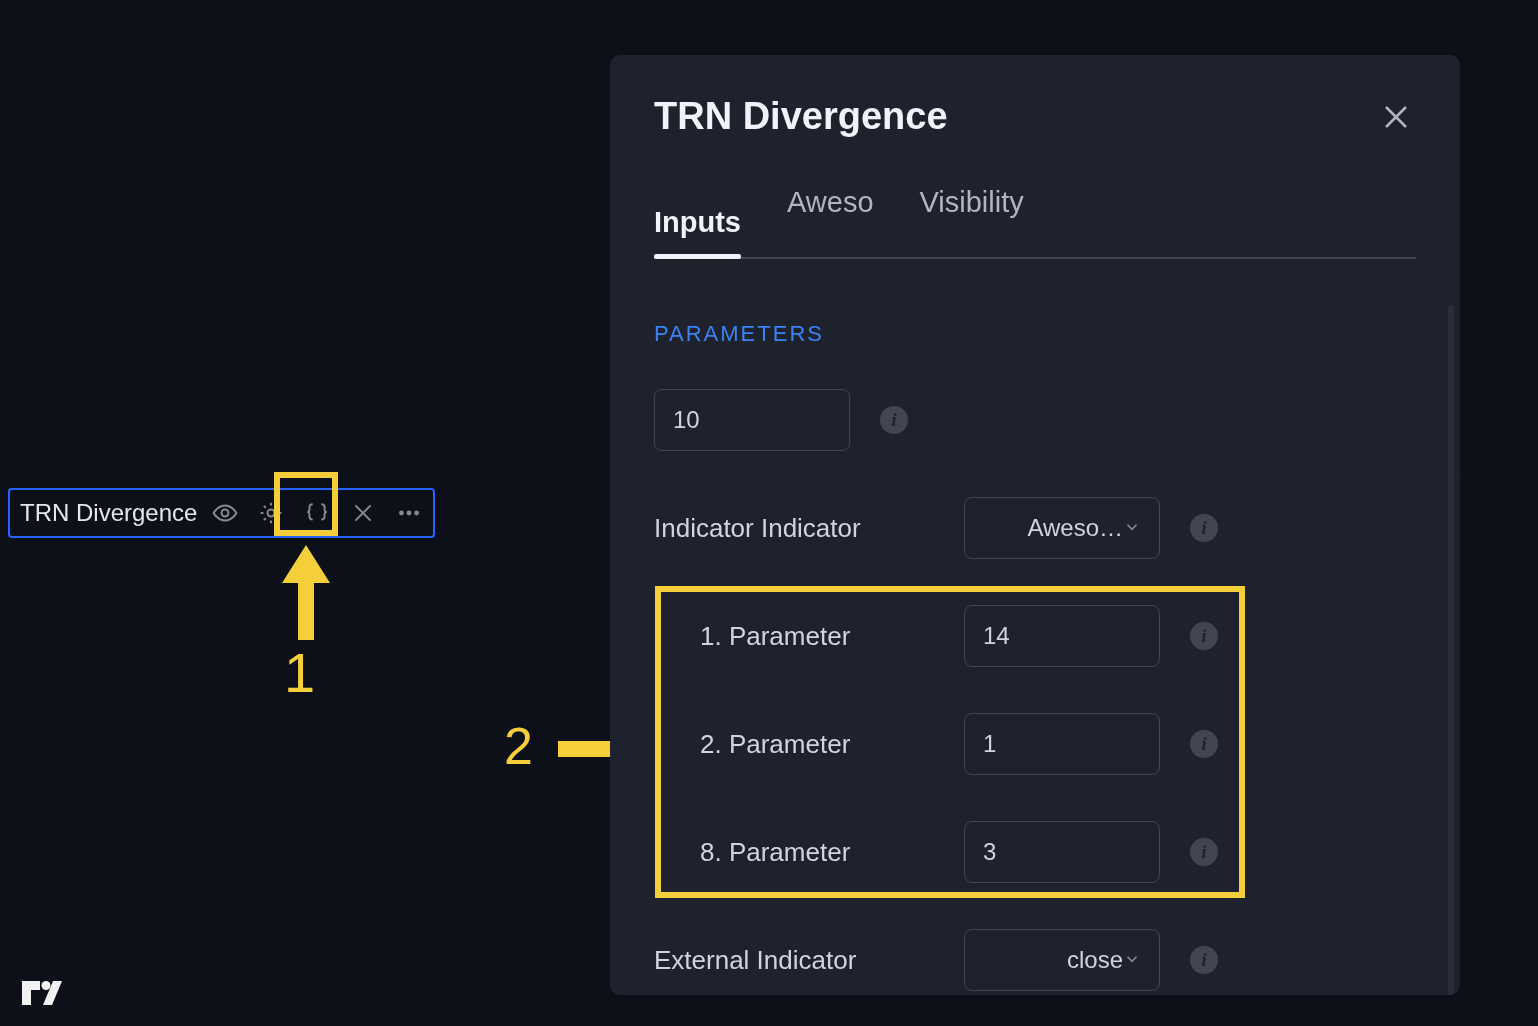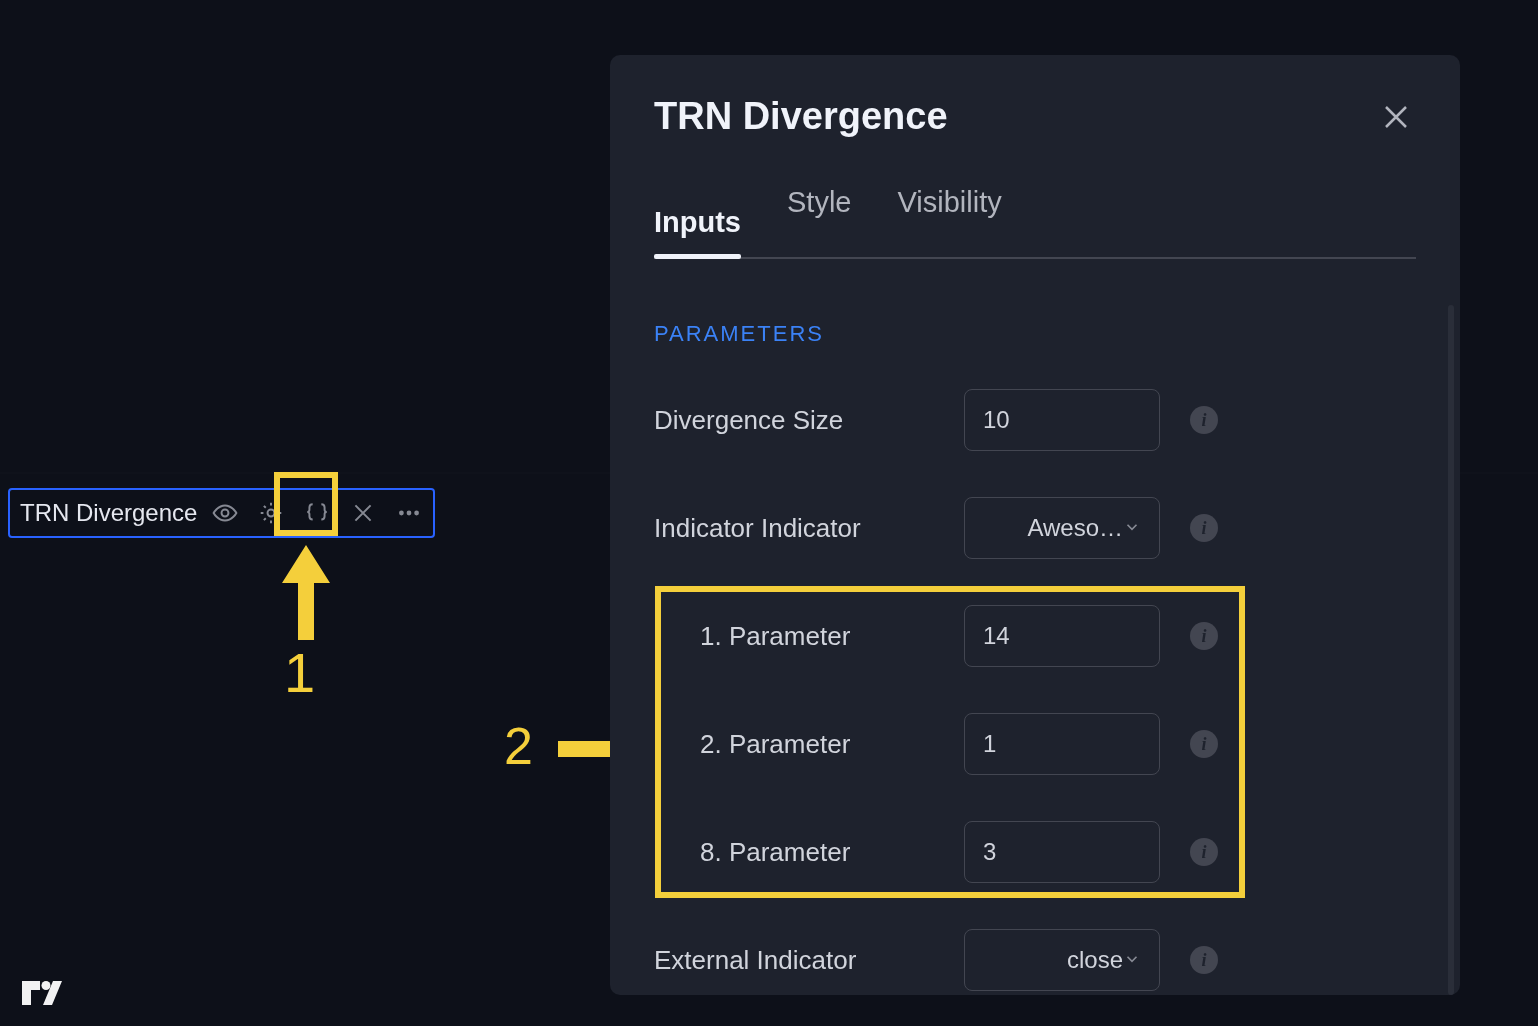--- a/index.html
+++ b/index.html
@@ -173,29 +173,28 @@
     <div class="dialog-title">TRN Divergence</div>
     <div class="close-btn">
       <svg viewBox="0 0 24 24" fill="none" stroke="currentColor" stroke-width="2">
           <path d="M4 4l16 16M20 4 4 20"></path>
         </svg>
     </div>
   </div>
 
   <div class="tabs">
     <div class="tab active">Inputs</div>
-    <div class="tab">Style</div>
+    <div class="tab">Aweso</div>
     <div class="tab">Visibility</div>
   </div>
 
   <div class="section-label">PARAMETERS</div>
 
   <div class="form">
     <div class="row">
-      <div class="label">Divergence Size</div>
       <div class="control"><input class="text" value="10" style=""></div>
       <div class="info"></div>
     </div>
 
     <div class="row">
       <div class="label">Indicator Indicator</div>
       <div class="control">
         <div class="select">
           <span class="val">Aweso…</span>
           <span class="chev">

